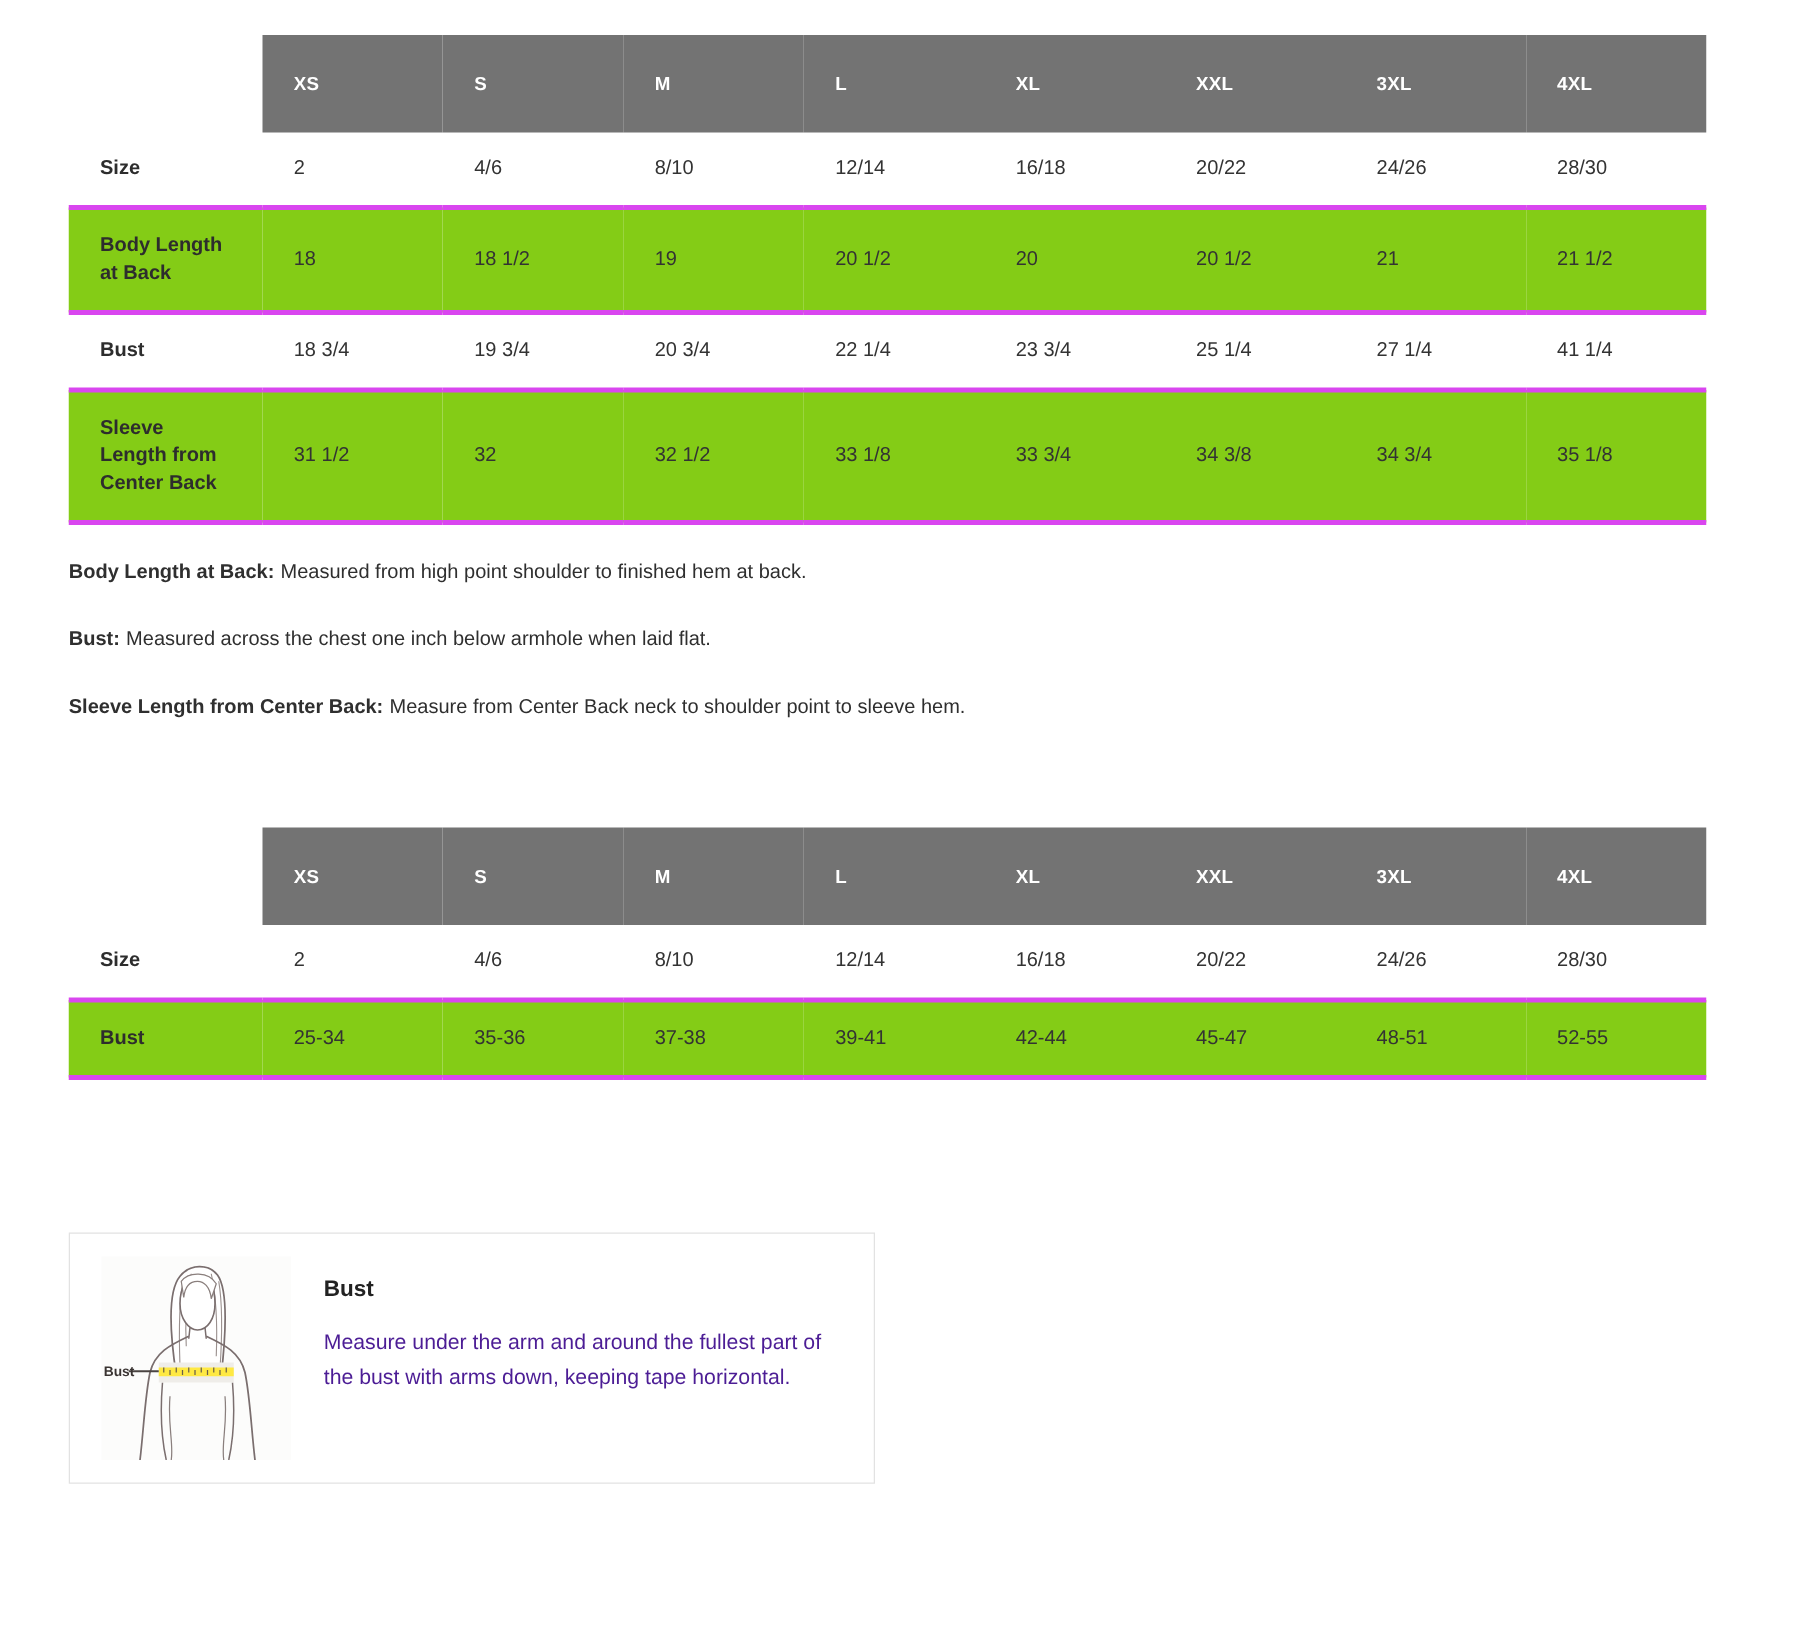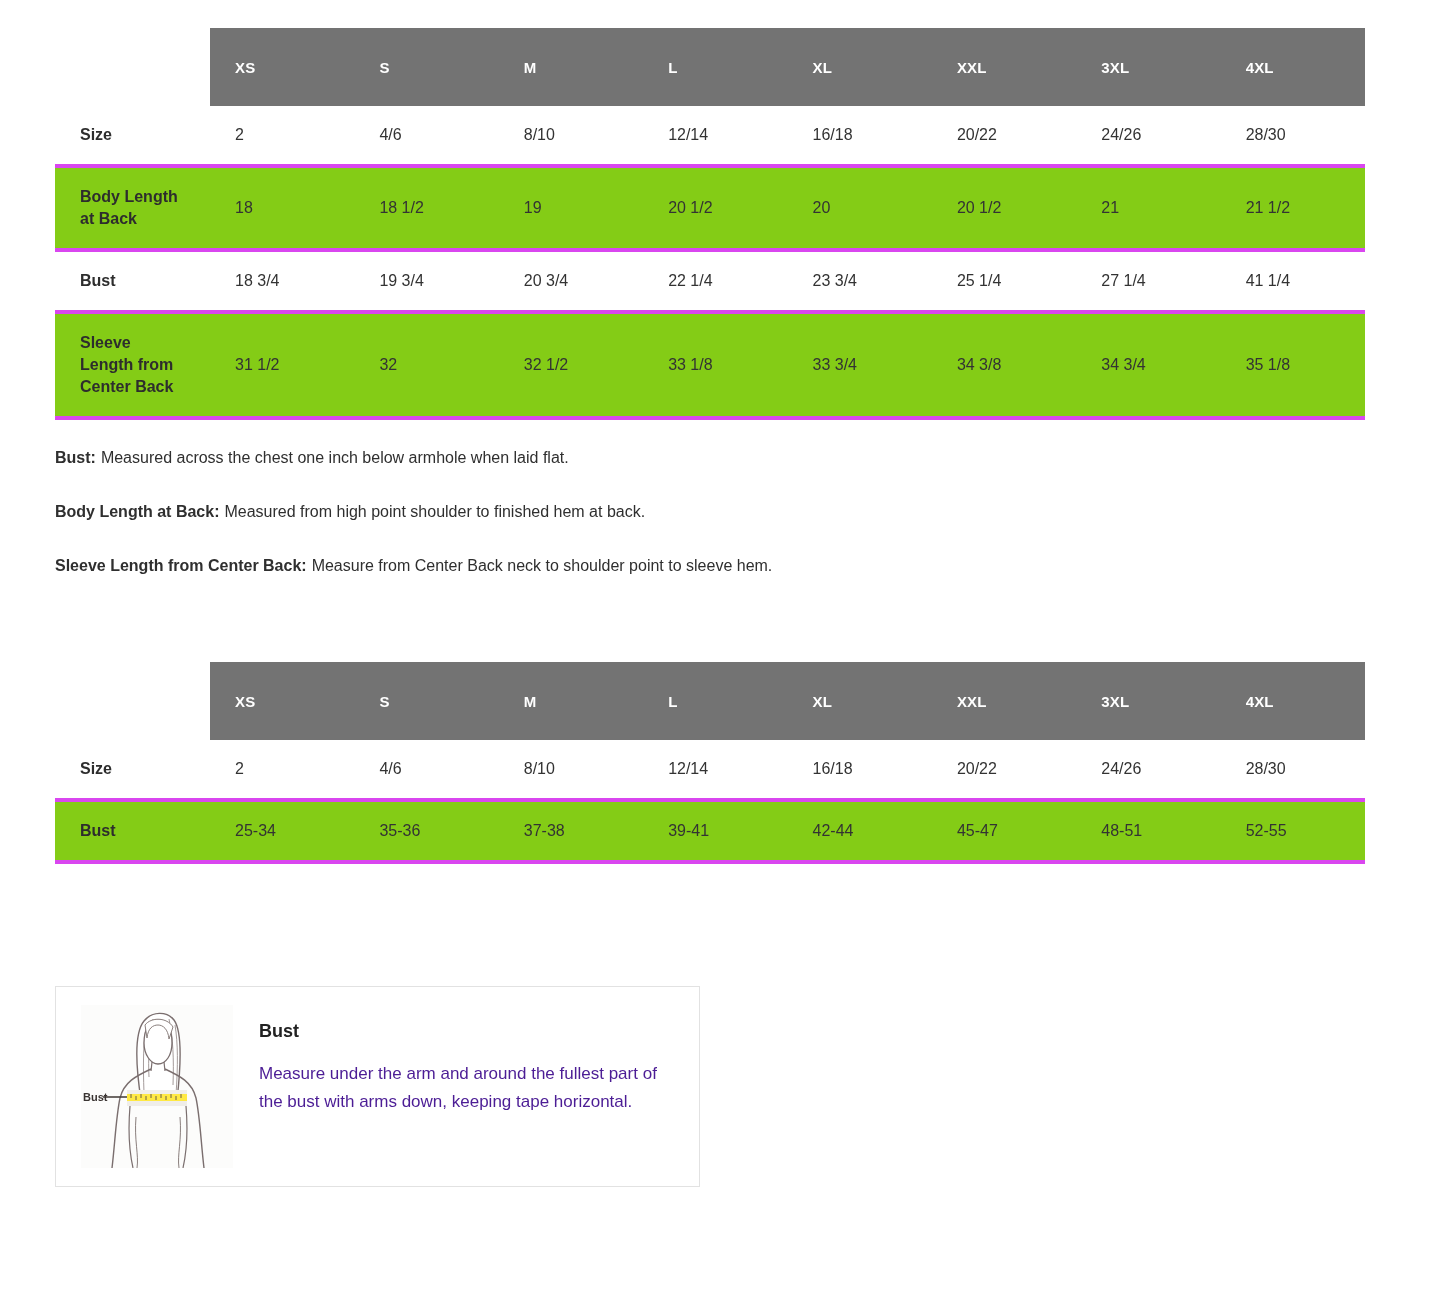--- a/index.html
+++ b/index.html
@@ -174,24 +174,24 @@
           <td>33 3/4</td>
           <td>34 3/8</td>
           <td>34 3/4</td>
           <td>35 1/8</td>
         </tr>
       </tbody>
     </table>
 
     <div class="notes">
       <p class="note">
-        <b>Bust:</b><span>Measured across the chest one inch below armhole when laid flat.</span>
+        <b>Body Length at Back:</b><span>Measured from high point shoulder to finished hem at back.</span>
       </p>
       <p class="note">
-        <b>Body Length at Back:</b><span>Measured from high point shoulder to finished hem at back.</span>
+        <b>Bust:</b><span>Measured across the chest one inch below armhole when laid flat.</span>
       </p>
       <p class="note">
         <b>Sleeve Length from Center Back:</b><span>Measure from Center Back neck to shoulder point to sleeve hem.</span>
       </p>
     </div>
   </div>
 
   <div class="gap-xl"></div>
 
   <div class="section">

